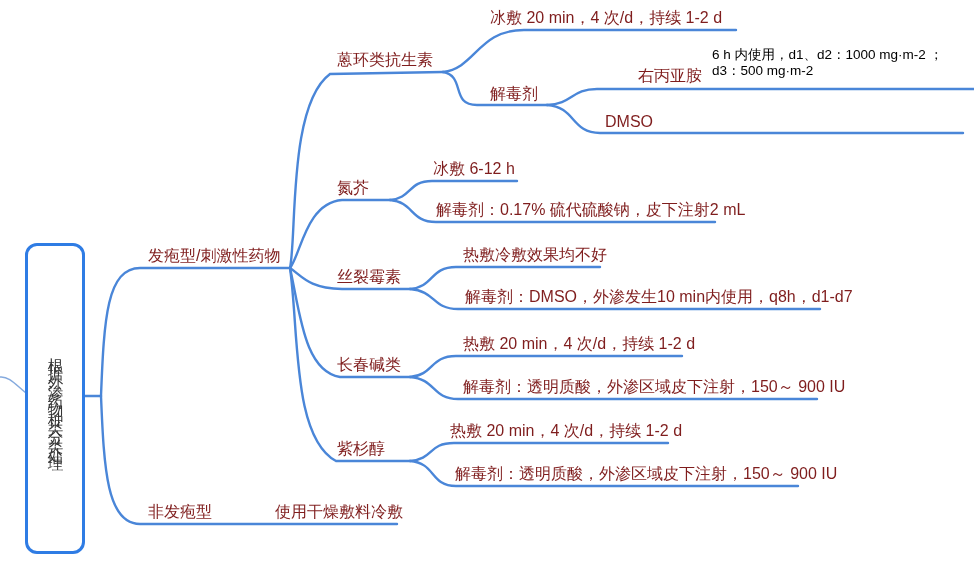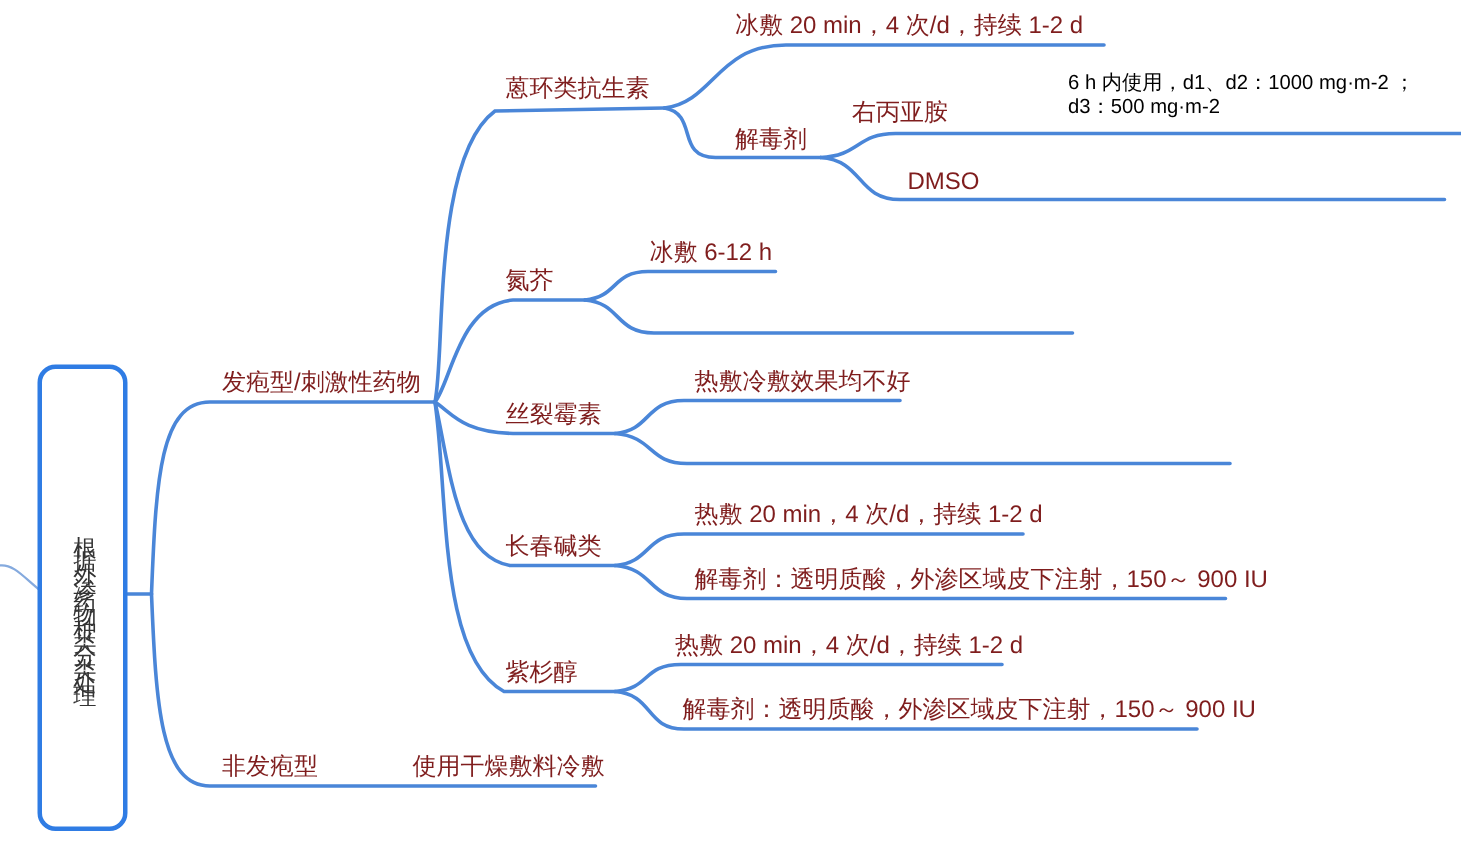--- a/index.html
+++ b/index.html
@@ -60,39 +60,41 @@
   </div>
 
   <div class="lbl" style="left:148px;top:247px;">发疱型/刺激性药物</div>
 
   <div class="lbl" style="left:337px;top:51px;">蒽环类抗生素</div>
 
   <div class="lbl" style="left:490px;top:9px;">冰敷 20 min，4 次/d，持续 1-2 d</div>
 
   <div class="lbl" style="left:490px;top:85px;">解毒剂</div>
 
-  <div class="lbl" style="left:568px;top:67px;">右丙亚胺</div>
+  <div class="lbl" style="left:638px;top:67px;">右丙亚胺</div>
 
   <div class="lbl2" style="left:712px;top:47px;">
     <div>6 h 内使用，d1、d2：1000 mg·m-2 ；</div>
     <div>d3：500 mg·m-2</div>
   </div>
 
   <div class="lbl" style="left:605px;top:113px;">DMSO</div>
 
 
   <div class="lbl" style="left:337px;top:179px;">氮芥</div>
 
   <div class="lbl" style="left:433px;top:160px;">冰敷 6-12 h</div>
 
+  <div class="lbl" style="left:436px;top:201px;">解毒剂：0.17% 硫代硫酸钠，皮下注射2 mL</div>
 
   <div class="lbl" style="left:337px;top:268px;">丝裂霉素</div>
 
   <div class="lbl" style="left:463px;top:246px;">热敷冷敷效果均不好</div>
 
+  <div class="lbl" style="left:465px;top:288px;">解毒剂：DMSO，外渗发生10 min内使用，q8h，d1-d7</div>
 
   <div class="lbl" style="left:337px;top:356px;">长春碱类</div>
 
   <div class="lbl" style="left:463px;top:335px;">热敷 20 min，4 次/d，持续 1-2 d</div>
 
   <div class="lbl" style="left:463px;top:378px;">解毒剂：透明质酸，外渗区域皮下注射，150～ 900 IU</div>
 
   <div class="lbl" style="left:337px;top:440px;">紫杉醇</div>
 
   <div class="lbl" style="left:450px;top:422px;">热敷 20 min，4 次/d，持续 1-2 d</div>

